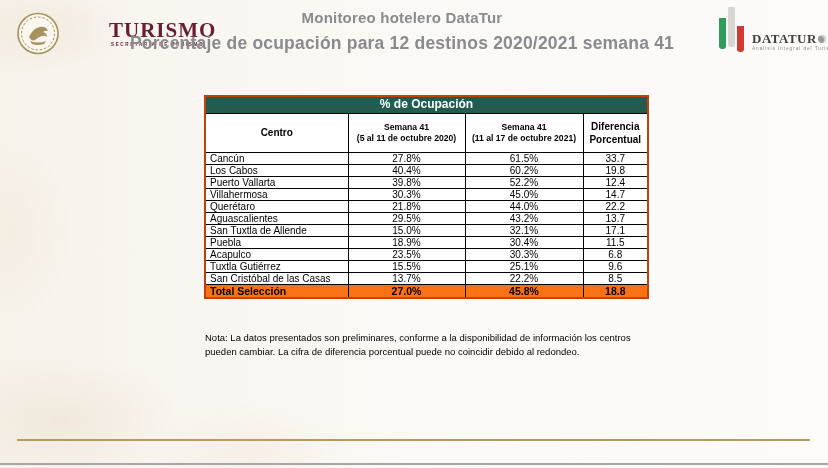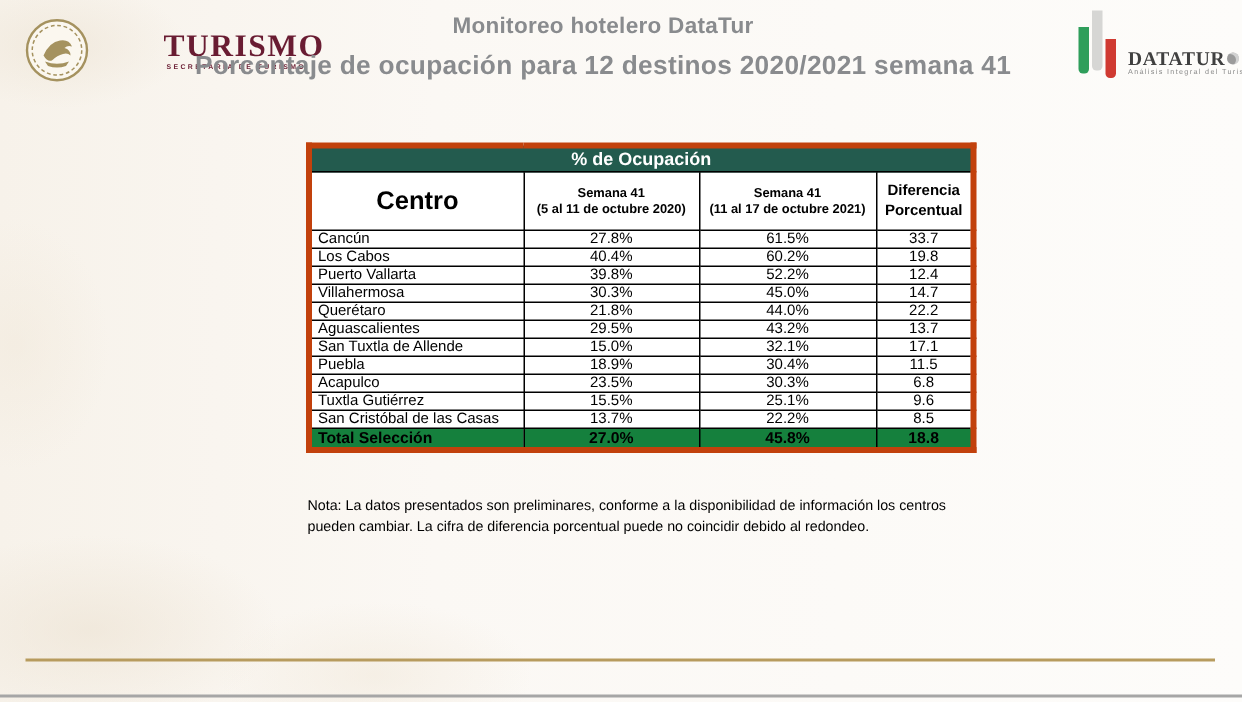--- a/index.html
+++ b/index.html
@@ -46,39 +46,39 @@
   .dt-wordmark { position:absolute; left:33px; top:26px; display:flex; align-items:center; }
   .dt-name { font-size:13px; font-weight:bold; color:#404040; letter-spacing:.5px;font-family:Liberation Serif, serif; }
   .dt-globe { width:8px; height:8px; border-radius:50%; background:#9B9B9B; margin-left:1px;
               box-shadow:inset -2px 1px 0 rgba(255,255,255,.55); }
   .dt-sub { position:absolute; left:33px; top:41px; font-size:4.8px; color:#8A8A8A; letter-spacing:.9px; white-space:nowrap; }
 
   
   .occupancy-table {
     position:absolute; left:204px; top:95px; width:443px;
     border-collapse:collapse; table-layout:fixed;
-    border:4px solid #c2410c; background:#fff;
+    border:2px solid #c2410c; background:#fff;
   }
   .occupancy-table td { border:1px solid #000; color:#000; }
   .tbl-title td {
     background:#235B4E; color:#fff; font-weight:bold; font-size:12px;
     text-align:center; height:17px; line-height:15px;
   }
   .tbl-head td { height:39px; text-align:center; vertical-align:middle; font-weight:bold; }
-  .th-centro { font-size:17px; }
+  .th-centro { font-size:10px; }
   .th-week .l1 { font-size:8.6px; display:block; line-height:11px; }
   .th-week .l2 { font-size:8.6px; display:block; line-height:11px; }
   .th-diff .l1, .th-diff .l2 { font-size:10px; display:block; line-height:13px; }
 
   .data-row td { height:12px; font-size:10px; line-height:11px; padding:0 2px; }
   .data-row .c-centro { text-align:left; padding-left:4px; }
   .data-row .c-val { text-align:center; }
 
   .total-row td {
-    background:#15803d; font-weight:bold; font-size:10.5px;
+    background:#f97316; font-weight:bold; font-size:10.5px;
     height:14px; line-height:12px; padding:0 2px;
   }
   .total-row .c-centro { text-align:left; padding-left:4px; }
   .total-row .c-val { text-align:center; }
 
   
   .notes { position:absolute; left:205px; top:330px; width:456px; color:#000; }
   .note-fuente { font-size:9.5px; line-height:14px; }
   .note-nota { font-size:9.5px; line-height:14px; margin-top:1px; }
 

